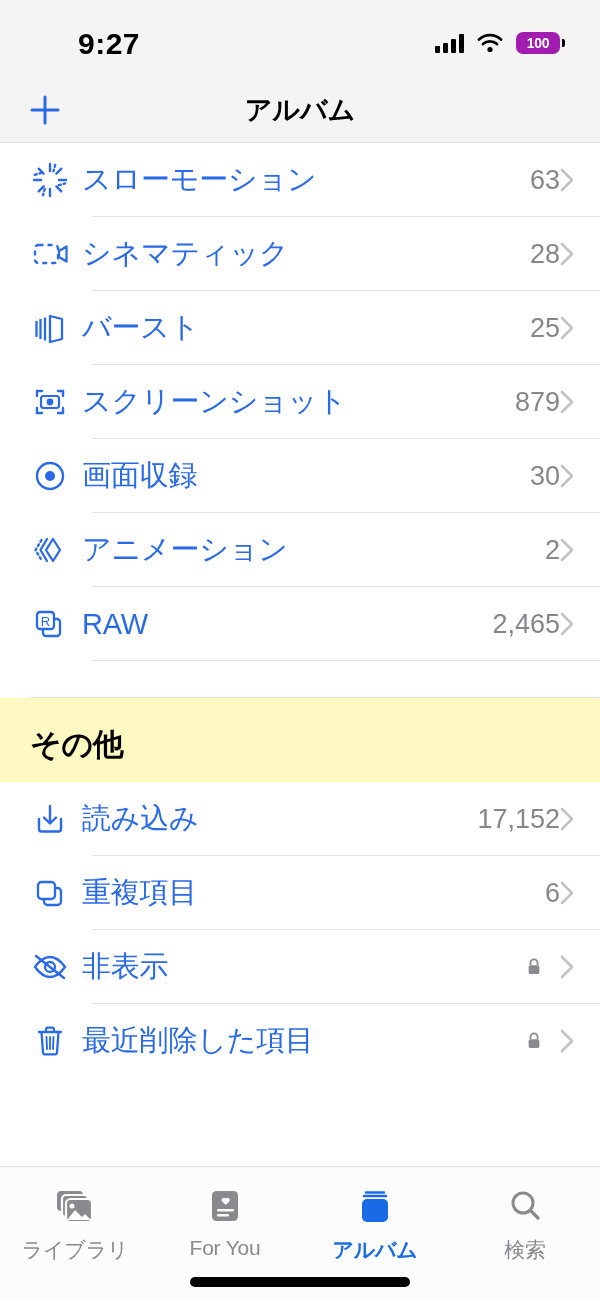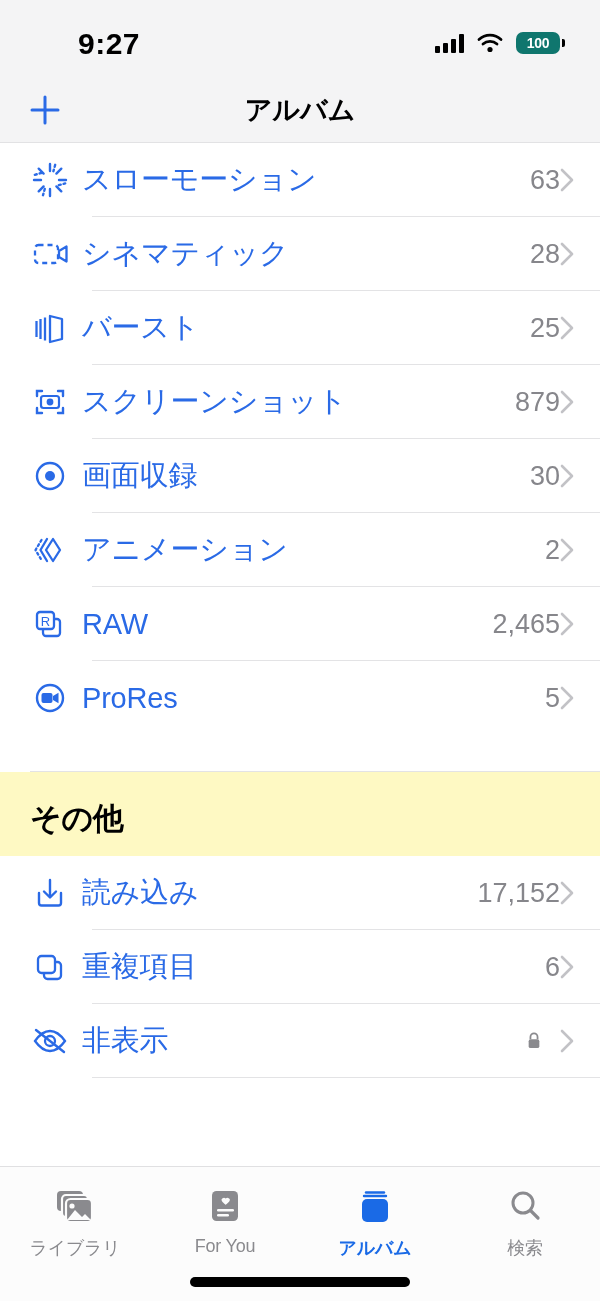--- a/index.html
+++ b/index.html
@@ -23,21 +23,21 @@
   }
   .status-right { position:absolute; right:40px; top:32px; display:flex; align-items:center; gap:13px; }
   .sig { display:flex; align-items:flex-end; gap:3px; height:20px; }
   .sig i { display:block; width:5px; background:#000; border-radius:1px; }
   .sig i:nth-child(1){ height:7px; }
   .sig i:nth-child(2){ height:10px; }
   .sig i:nth-child(3){ height:14px; }
   .sig i:nth-child(4){ height:19px; }
   .wifi { width:26px; height:20px; position:relative; }
   .battery {
-    width:44px; height:22px; border-radius:7px; background:#0f766e;
+    width:44px; height:22px; border-radius:7px; background:#a21caf;
     display:flex; align-items:center; justify-content:center; position:relative;
   }
   .battery .lvl { color:#fff; font-size:14px; font-weight:bold; letter-spacing:-0.3px; }
   .battery::after {
     content:""; position:absolute; right:-5px; top:7px; width:3px; height:8px;
     background:#000; border-radius:0 2px 2px 0;
   }
 
   
   .navbar {
@@ -91,21 +91,21 @@
   }
 
   
   .tabbar {
     position:absolute; bottom:0; left:0; width:600px; height:135px;
     background:#fcfcfc; border-top:1px solid #e0e0e2;
     display:flex; align-items:flex-start; padding-top:16px;
   }
   .tab { flex:1; display:flex; flex-direction:column; align-items:center; gap:7px; cursor:pointer; }
   .tab-icon { height:46px; display:flex; align-items:center; justify-content:center; }
-  .tab-label { font-size:18px; color:#8a8a8e; letter-spacing:-0.2px; }
+  .tab-label { font-size:21px; color:#8a8a8e; letter-spacing:-0.2px; }
   .tab.active .tab-label { color:#1a6ae6; font-weight:bold; }
   .home-indicator {
     position:absolute; bottom:14px; left:50%; transform:translateX(-50%);
     width:220px; height:10px; background:#000; border-radius:5px;
   }
 </style>
 </head>
 <body>
 
 <div id="screen">
@@ -269,35 +269,20 @@
           </svg>
         </span>
         <span class="row-label">RAW</span>
         <span class="row-count">2,465</span>
         <svg class="chev" viewBox="0 0 14 24">
           <path d="M2 2 L12 12 L2 22" stroke="#c2c2c6" stroke-width="2.6" fill="none" stroke-linecap="round" stroke-linejoin="round"></path>
         </svg>
         <span class="sep"></span>
       </div>
 
-      <div class="row nosep">
-        <span class="row-icon">
-          <svg viewBox="0 0 44 44" width="44" height="44">
-            <circle cx="22" cy="22" r="13" fill="none" stroke="#2a6ae6" stroke-width="2.4"></circle>
-            <rect x="13.5" y="17" width="11" height="10" rx="2" fill="#2a6ae6"></rect>
-            <path d="M25 20 L30.5 16.8 V27.2 L25 24 Z" fill="#2a6ae6"></path>
-          </svg>
-        </span>
-        <span class="row-label">ProRes</span>
-        <span class="row-count">5</span>
-        <svg class="chev" viewBox="0 0 14 24">
-          <path d="M2 2 L12 12 L2 22" stroke="#c2c2c6" stroke-width="2.6" fill="none" stroke-linecap="round" stroke-linejoin="round"></path>
-        </svg>
-
-      </div>
     </div>
 
     <div class="section-gap"></div>
     <div class="section-divider"></div>
     <div class="section-header">その他</div>
 
     <div>
 
       <div class="row">
         <span class="row-icon">
@@ -343,20 +328,45 @@
             <path d="M5 9 V6.5 A4 4 0 0 1 13 6.5 V9" fill="none" stroke="#8a8a8e" stroke-width="2"></path>
             <rect x="3" y="9" width="12" height="10" rx="2.2" fill="#8a8a8e"></rect>
           </svg>
         </span>
         <svg class="chev" viewBox="0 0 14 24">
           <path d="M2 2 L12 12 L2 22" stroke="#c2c2c6" stroke-width="2.6" fill="none" stroke-linecap="round" stroke-linejoin="round"></path>
         </svg>
         <span class="sep"></span>
       </div>
 
+      <div class="row nosep">
+        <span class="row-icon">
+          <svg viewBox="0 0 44 44" width="44" height="44">
+            <path d="M11 13 H33" stroke="#2a6ae6" stroke-width="2.3" stroke-linecap="round"></path>
+            <path d="M18 13 V10.5 a1.8 1.8 0 0 1 1.8 -1.8 h4.4 A1.8 1.8 0 0 1 26 10.5 V13" fill="none" stroke="#2a6ae6" stroke-width="2.2"></path>
+            <path d="M13.5 13 L15 33.5 a2 2 0 0 0 2 1.8 h10 a2 2 0 0 0 2 -1.8 L30.5 13" fill="none" stroke="#2a6ae6" stroke-width="2.3" stroke-linejoin="round"></path>
+            <g stroke="#2a6ae6" stroke-width="1.9" stroke-linecap="round">
+              <line x1="18.5" y1="18" x2="19" y2="30"></line>
+              <line x1="22" y1="18" x2="22" y2="30"></line>
+              <line x1="25.5" y1="18" x2="25" y2="30"></line>
+            </g>
+          </svg>
+        </span>
+        <span class="row-label">最近削除した項目</span>
+        <span class="lock-icon">
+          <svg viewBox="0 0 18 22" width="16" height="20">
+            <path d="M5 9 V6.5 A4 4 0 0 1 13 6.5 V9" fill="none" stroke="#8a8a8e" stroke-width="2"></path>
+            <rect x="3" y="9" width="12" height="10" rx="2.2" fill="#8a8a8e"></rect>
+          </svg>
+        </span>
+        <svg class="chev" viewBox="0 0 14 24">
+          <path d="M2 2 L12 12 L2 22" stroke="#c2c2c6" stroke-width="2.6" fill="none" stroke-linecap="round" stroke-linejoin="round"></path>
+        </svg>
+
+      </div>
     </div>
   </div>
 
   <div class="tabbar">
 
     <div class="tab">
       <span class="tab-icon">
         <svg viewBox="0 0 44 40" width="44" height="40">
           <rect x="4" y="5" width="26" height="20" rx="4" fill="#8a8a8e"></rect>
           <rect x="9" y="9" width="26" height="22" rx="4" fill="#8a8a8e" stroke="#fcfcfc" stroke-width="2.2"></rect>

